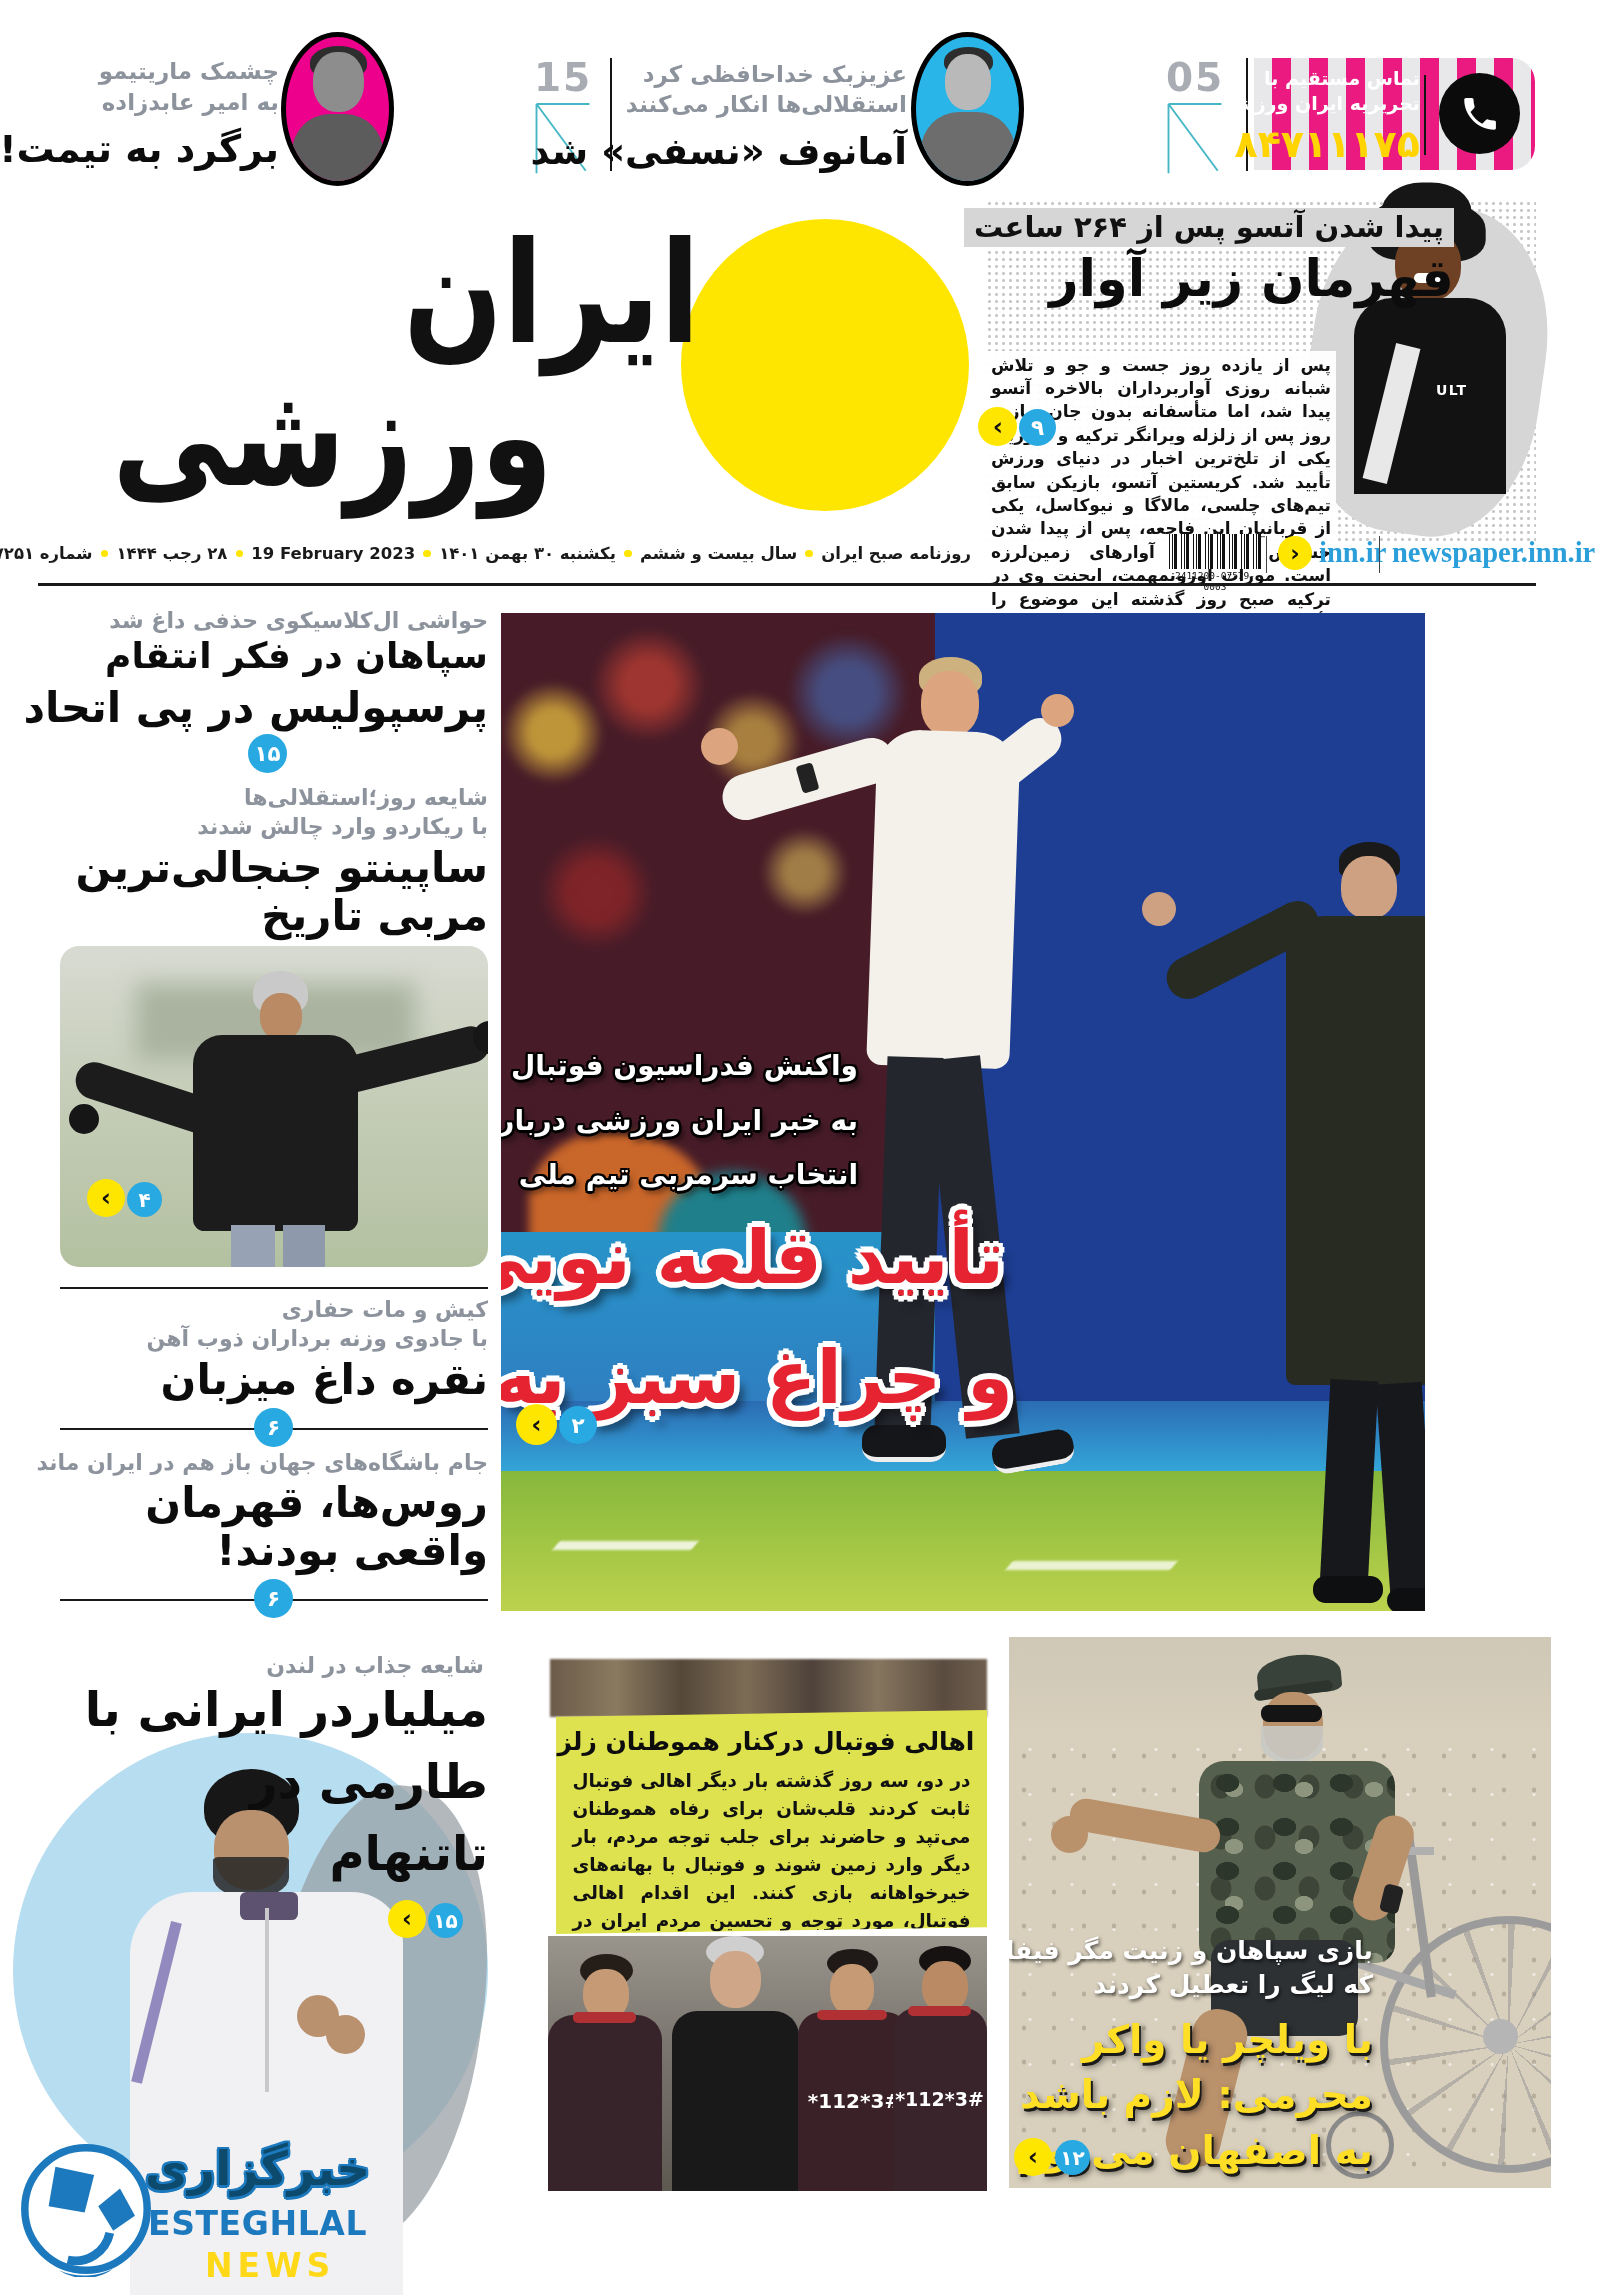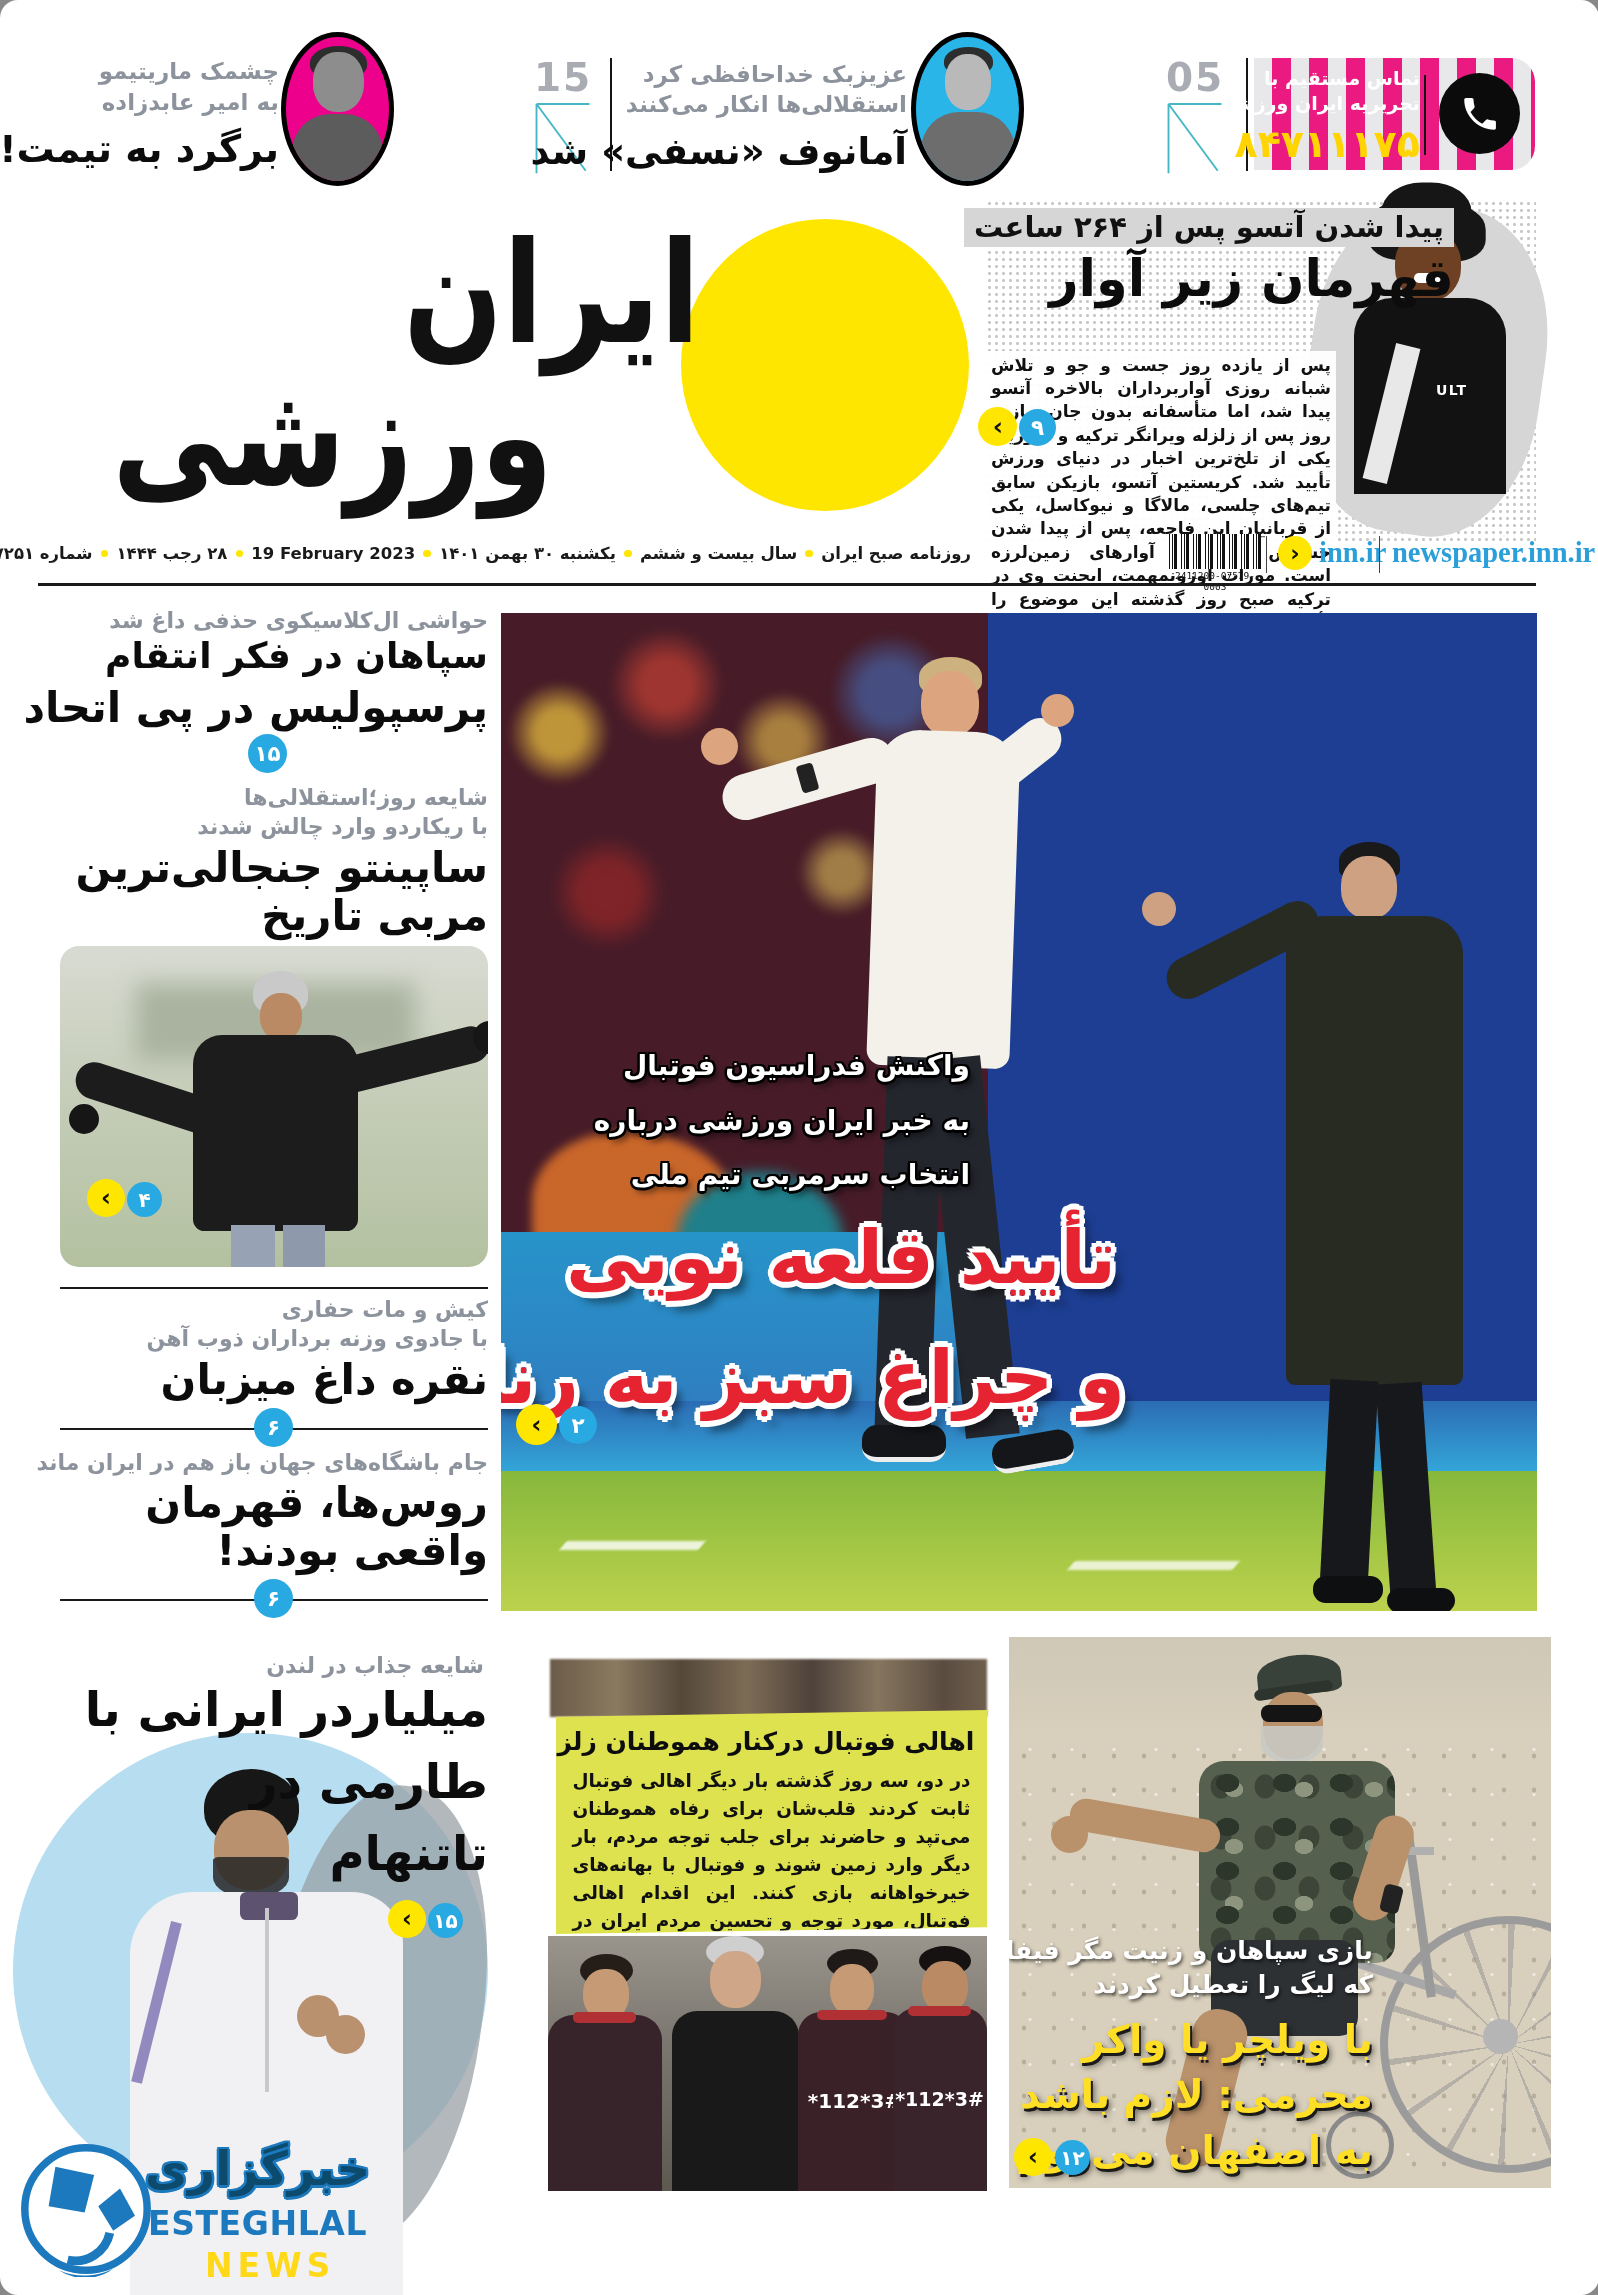--- a/index.html
+++ b/index.html
@@ -1,17 +1,17 @@
 <!DOCTYPE html>
 <html style="font-size:10px"><head>
 <meta charset="utf-8">
 <style>
   html,body{margin:0;padding:0;background:#888;}
   #page{position:relative;width:1599px;height:2295px;background:#ffffff;overflow:hidden;
-        font-family:"DejaVu Sans",sans-serif;color:#111;border-radius:18px;}
+        font-family:"DejaVu Sans",sans-serif;color:#111;}
   .abs{position:absolute;}
   .rtl{direction:rtl;}
   .nw{white-space:nowrap;}
   .kick{color:#8d939c;font-weight:700;}
   .hl{color:#0c0c0c;font-weight:900;}
   .badge{position:absolute;border-radius:50%;display:flex;align-items:center;justify-content:center;font-weight:900;}
   .b-blue{background:#29a9e1;color:#fff;}
   .b-yel{background:#ffe600;color:#111;}
   .vline{position:absolute;background:#141414;}
   .hline{position:absolute;background:#1a1a1a;}
@@ -227,21 +227,21 @@
       <path d="M55 38 L112 50 L98 105 L45 96 Z" fill="#1c79bd"></path>
       <path d="M150 70 L172 110 L140 132 L118 96 Z" fill="#1c79bd"></path>
       <path d="M60 190 a95 95 0 0 0 80 -2 a70 70 0 0 1 -80 2" fill="#1c79bd"></path>
       <path d="M135 135 a52 52 0 0 1 -62 40" fill="none" stroke="#1c79bd" stroke-width="13"></path>
     </svg>
     <div class="abs rtl nw estg-out" style="left:127px;top:0px;font-size:47px;font-weight:900;">خبرگزاری</div>
     <div class="abs nw" style="left:130px;top:63px;font-size:33px;font-weight:900;color:#1c79bd;letter-spacing:0.6px;">ESTEGHLAL</div>
     <div class="abs nw" style="left:187px;top:105px;font-size:33px;font-weight:900;color:#ffd918;letter-spacing:5px;">NEWS</div>
   </div>
 
-  <div class="photo" style="left:501px;top:613px;width:1036px;height:998px;background:#1d3e92;">
+  <div class="photo" style="left:501px;top:613px;width:924px;height:998px;background:#1d3e92;">
     <div class="abs" style="left:0;top:0;width:47%;height:62%;background:#471c28;"></div>
     <div class="abs" style="left:0;top:0;width:47%;height:40%;background-image:radial-gradient(circle at 12% 30%,rgba(212,170,60,.85) 0 23px,transparent 51px),radial-gradient(circle at 34% 18%,rgba(180,60,50,.8) 0 25px,transparent 57px),radial-gradient(circle at 58% 32%,rgba(200,160,70,.75) 0 21.5px,transparent 49px),radial-gradient(circle at 80% 20%,rgba(70,90,150,.8) 0 29px,transparent 60px),radial-gradient(circle at 22% 70%,rgba(150,40,40,.7) 0 28px,transparent 57px),radial-gradient(circle at 70% 65%,rgba(220,190,90,.6) 0 19px,transparent 44px);filter:blur(3.8px);"></div>
     <div class="abs" style="left:3%;top:52%;width:20%;height:16%;background:#c9662a;border-radius:45% 55% 50% 40%;filter:blur(5px);"></div>
     <div class="abs" style="left:17%;top:56%;width:16%;height:14%;background:#1f7f8a;border-radius:50%;filter:blur(6.3px);"></div>
     <div class="abs" style="left:0;top:62%;width:47%;height:17%;background:linear-gradient(180deg,#2794c9,#2f7fc1);"></div>
     <div class="abs" style="left:0;top:79%;width:100%;height:8%;background:linear-gradient(180deg,#2b6cb3,#35aede);"></div>
     <div class="abs" style="left:0;top:86%;width:100%;height:14%;background:linear-gradient(180deg,#86b83c,#bcd24d);"></div>
     <div class="abs" style="left:6%;top:93%;width:139px;height:9px;background:rgba(255,255,255,.8);transform:skewX(-40deg);filter:blur(1.3px);"></div>
     <div class="abs" style="left:55%;top:95%;width:165px;height:9px;background:rgba(255,255,255,.75);transform:skewX(-40deg);filter:blur(1.3px);"></div>
 

